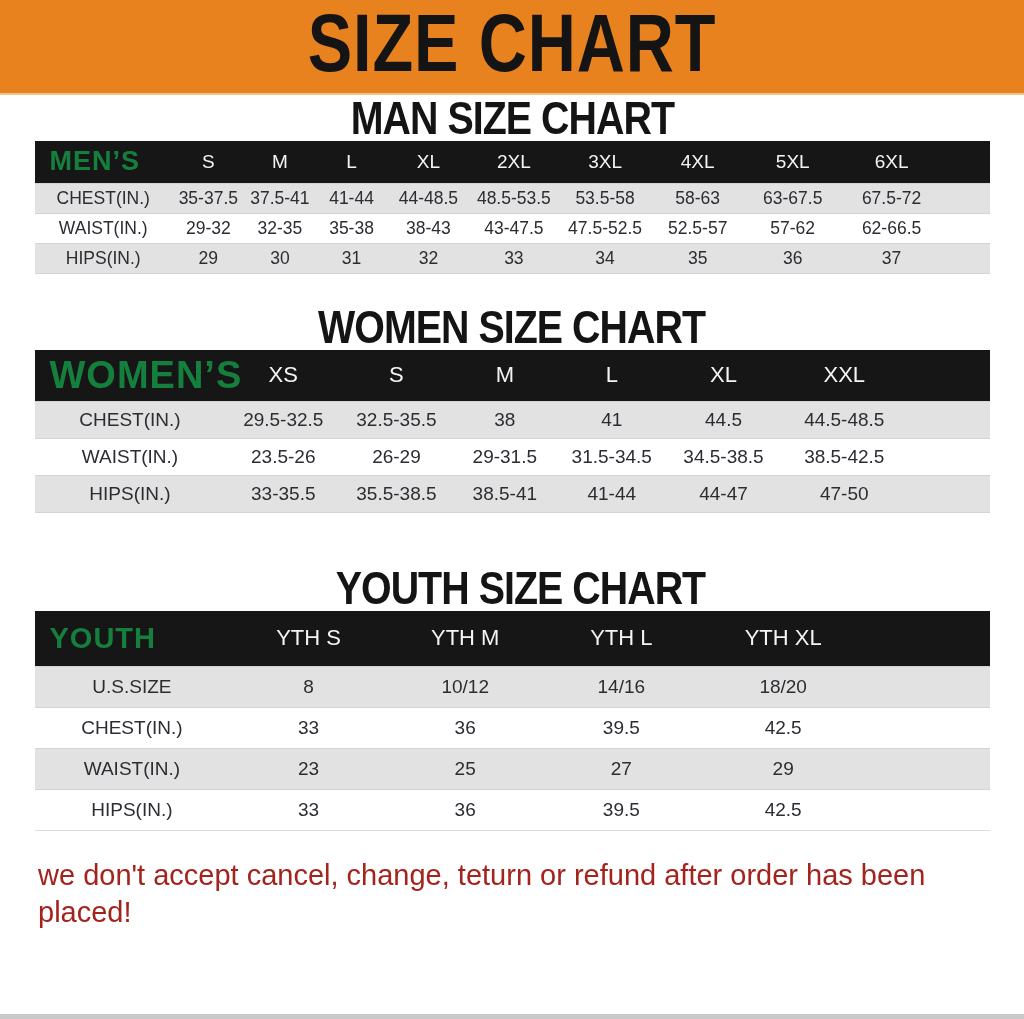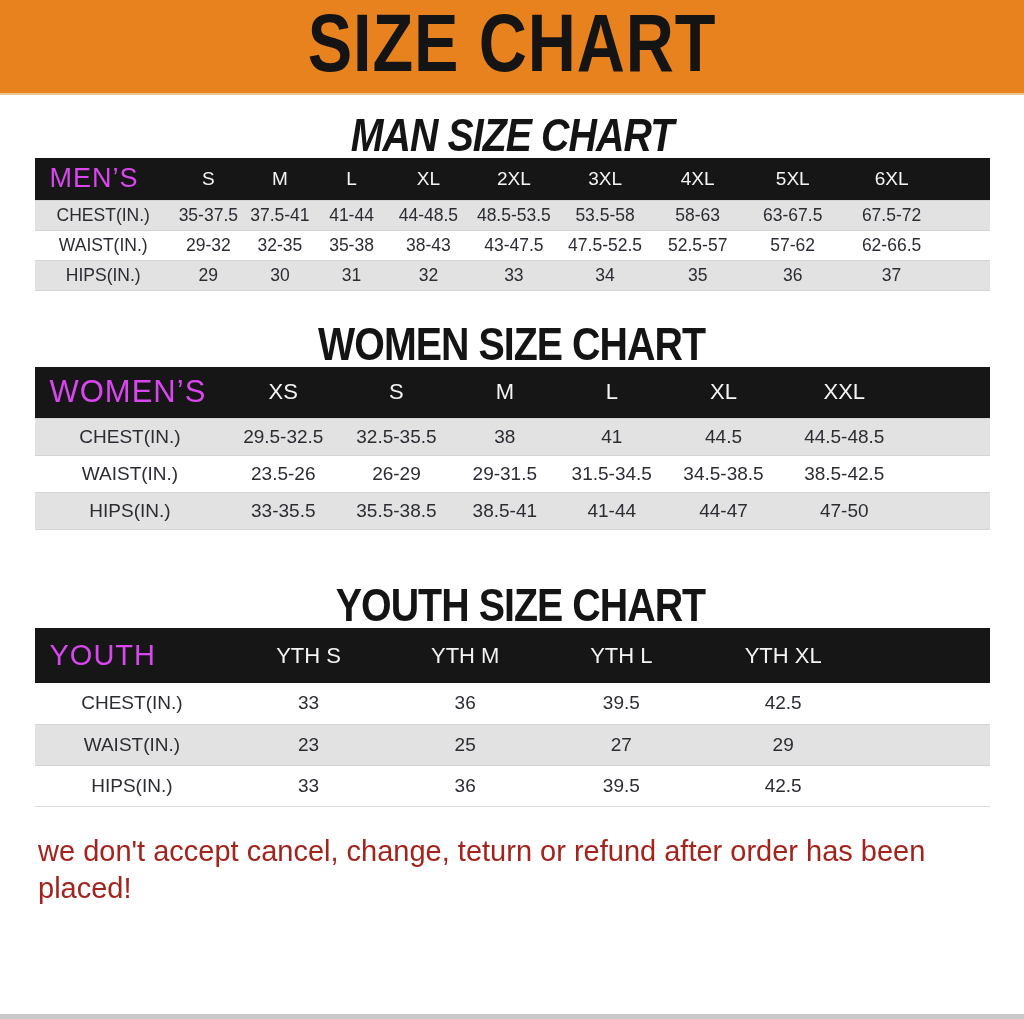--- a/index.html
+++ b/index.html
@@ -15,52 +15,52 @@
   .banner-title{
     font-weight:bold;font-size:74px;color:#141414;letter-spacing:1px;
     transform:scale(0.9,1.1);white-space:nowrap;
   }
   
   .section-heading{text-align:center;height:46px;line-height:46px;color:#141414;}
   .section-heading .txt{
     display:inline-block;font-weight:bold;font-size:41px;letter-spacing:-1px;
     transform:scale(0.96,1.12);white-space:nowrap;
   }
-  .h-man{margin-top:17px;font-style:italic;}
+  .h-man{}
   .h-women{margin-top:30px;text-align:center;}
   .h-youth{margin-top:52px;padding-left:16px;}
   
   table.size-table{
     width:955px;margin:0 auto;border-collapse:collapse;table-layout:fixed;
   }
   .mt-men{margin-top:20px;}
   .mt-women{margin-top:28px;}
   .mt-youth{margin-top:26px;}
   table.size-table thead th{
     background:#161616;color:#f4f4f4;font-weight:normal;text-align:center;padding:0;
   }
   table.size-table thead th.corner{
-    text-align:left;padding-left:15px;font-weight:normal;color:#d946ef;letter-spacing:1px;
+    text-align:left;padding-left:15px;font-weight:bold;color:#15803d;letter-spacing:1px;
   }
   table.size-table td{
     text-align:center;color:#2b2d33;padding:0;background:#ffffff;
   }
   table.size-table tr.gray td{
     background:#E2E2E2;border-top:1px solid #d4d4d4;border-bottom:1px solid #d4d4d4;
   }
   
   .t-men thead tr{height:42px;}
   .t-men thead th{font-size:19px;}
   .t-men thead th.corner{font-size:27px;}
   .t-men tbody tr{height:30px;}
   .t-men tbody td{font-size:17.5px;}
   
   .t-women thead tr{height:52px;}
   .t-women thead th{font-size:22px;}
-  .t-women thead th.corner{font-size:31px;}
+  .t-women thead th.corner{font-size:38px;}
   .t-women tbody tr{height:37px;}
   .t-women tbody td{font-size:19px;}
   
   .t-youth thead tr{height:55px;}
   .t-youth thead th{font-size:22px;}
   .t-youth thead th.corner{font-size:29px;}
   .t-youth tbody tr{height:41px;}
   .t-youth tbody td{font-size:19px;}
   .t-youth tbody tr:last-child td{border-bottom:1px solid #dcdcdc;}
   
@@ -230,20 +230,28 @@
       <tr>
         <th class="corner">YOUTH</th>
         <th>YTH S</th>
         <th>YTH M</th>
         <th>YTH L</th>
         <th>YTH XL</th>
         <th></th>
       </tr>
     </thead>
     <tbody>
+      <tr class="gray">
+        <td>U.S.SIZE</td>
+        <td>8</td>
+        <td>10/12</td>
+        <td>14/16</td>
+        <td>18/20</td>
+        <td></td>
+      </tr>
       <tr>
         <td>CHEST(IN.)</td>
         <td>33</td>
         <td>36</td>
         <td>39.5</td>
         <td>42.5</td>
         <td></td>
       </tr>
       <tr class="gray">
         <td>WAIST(IN.)</td>

